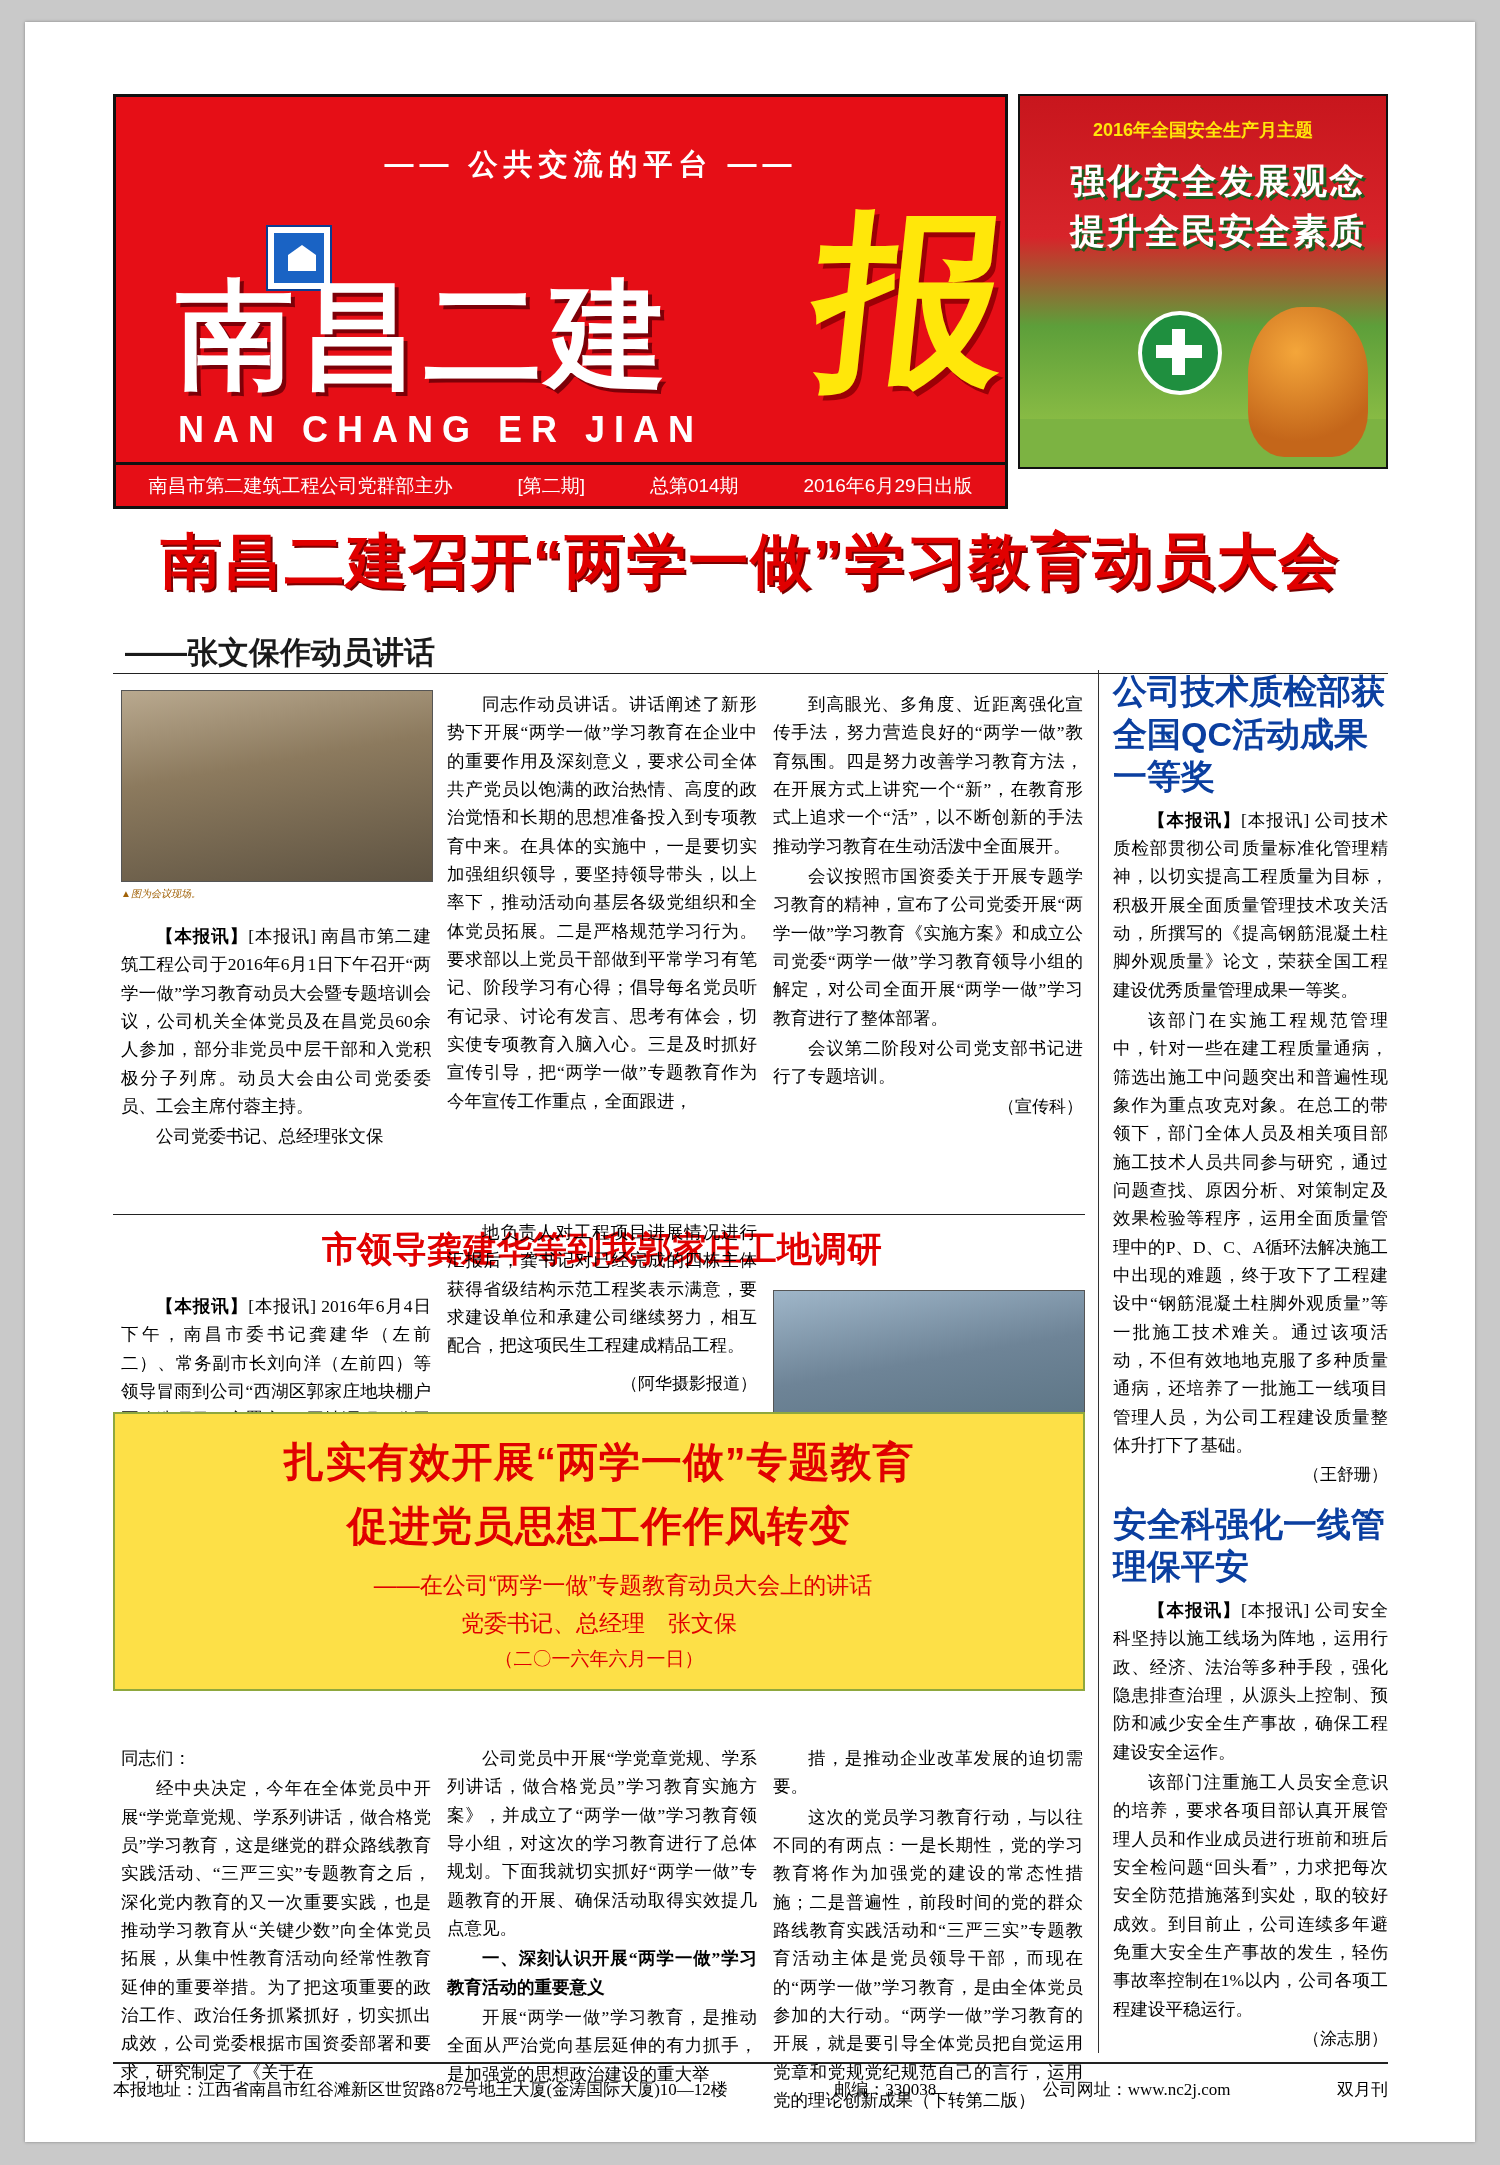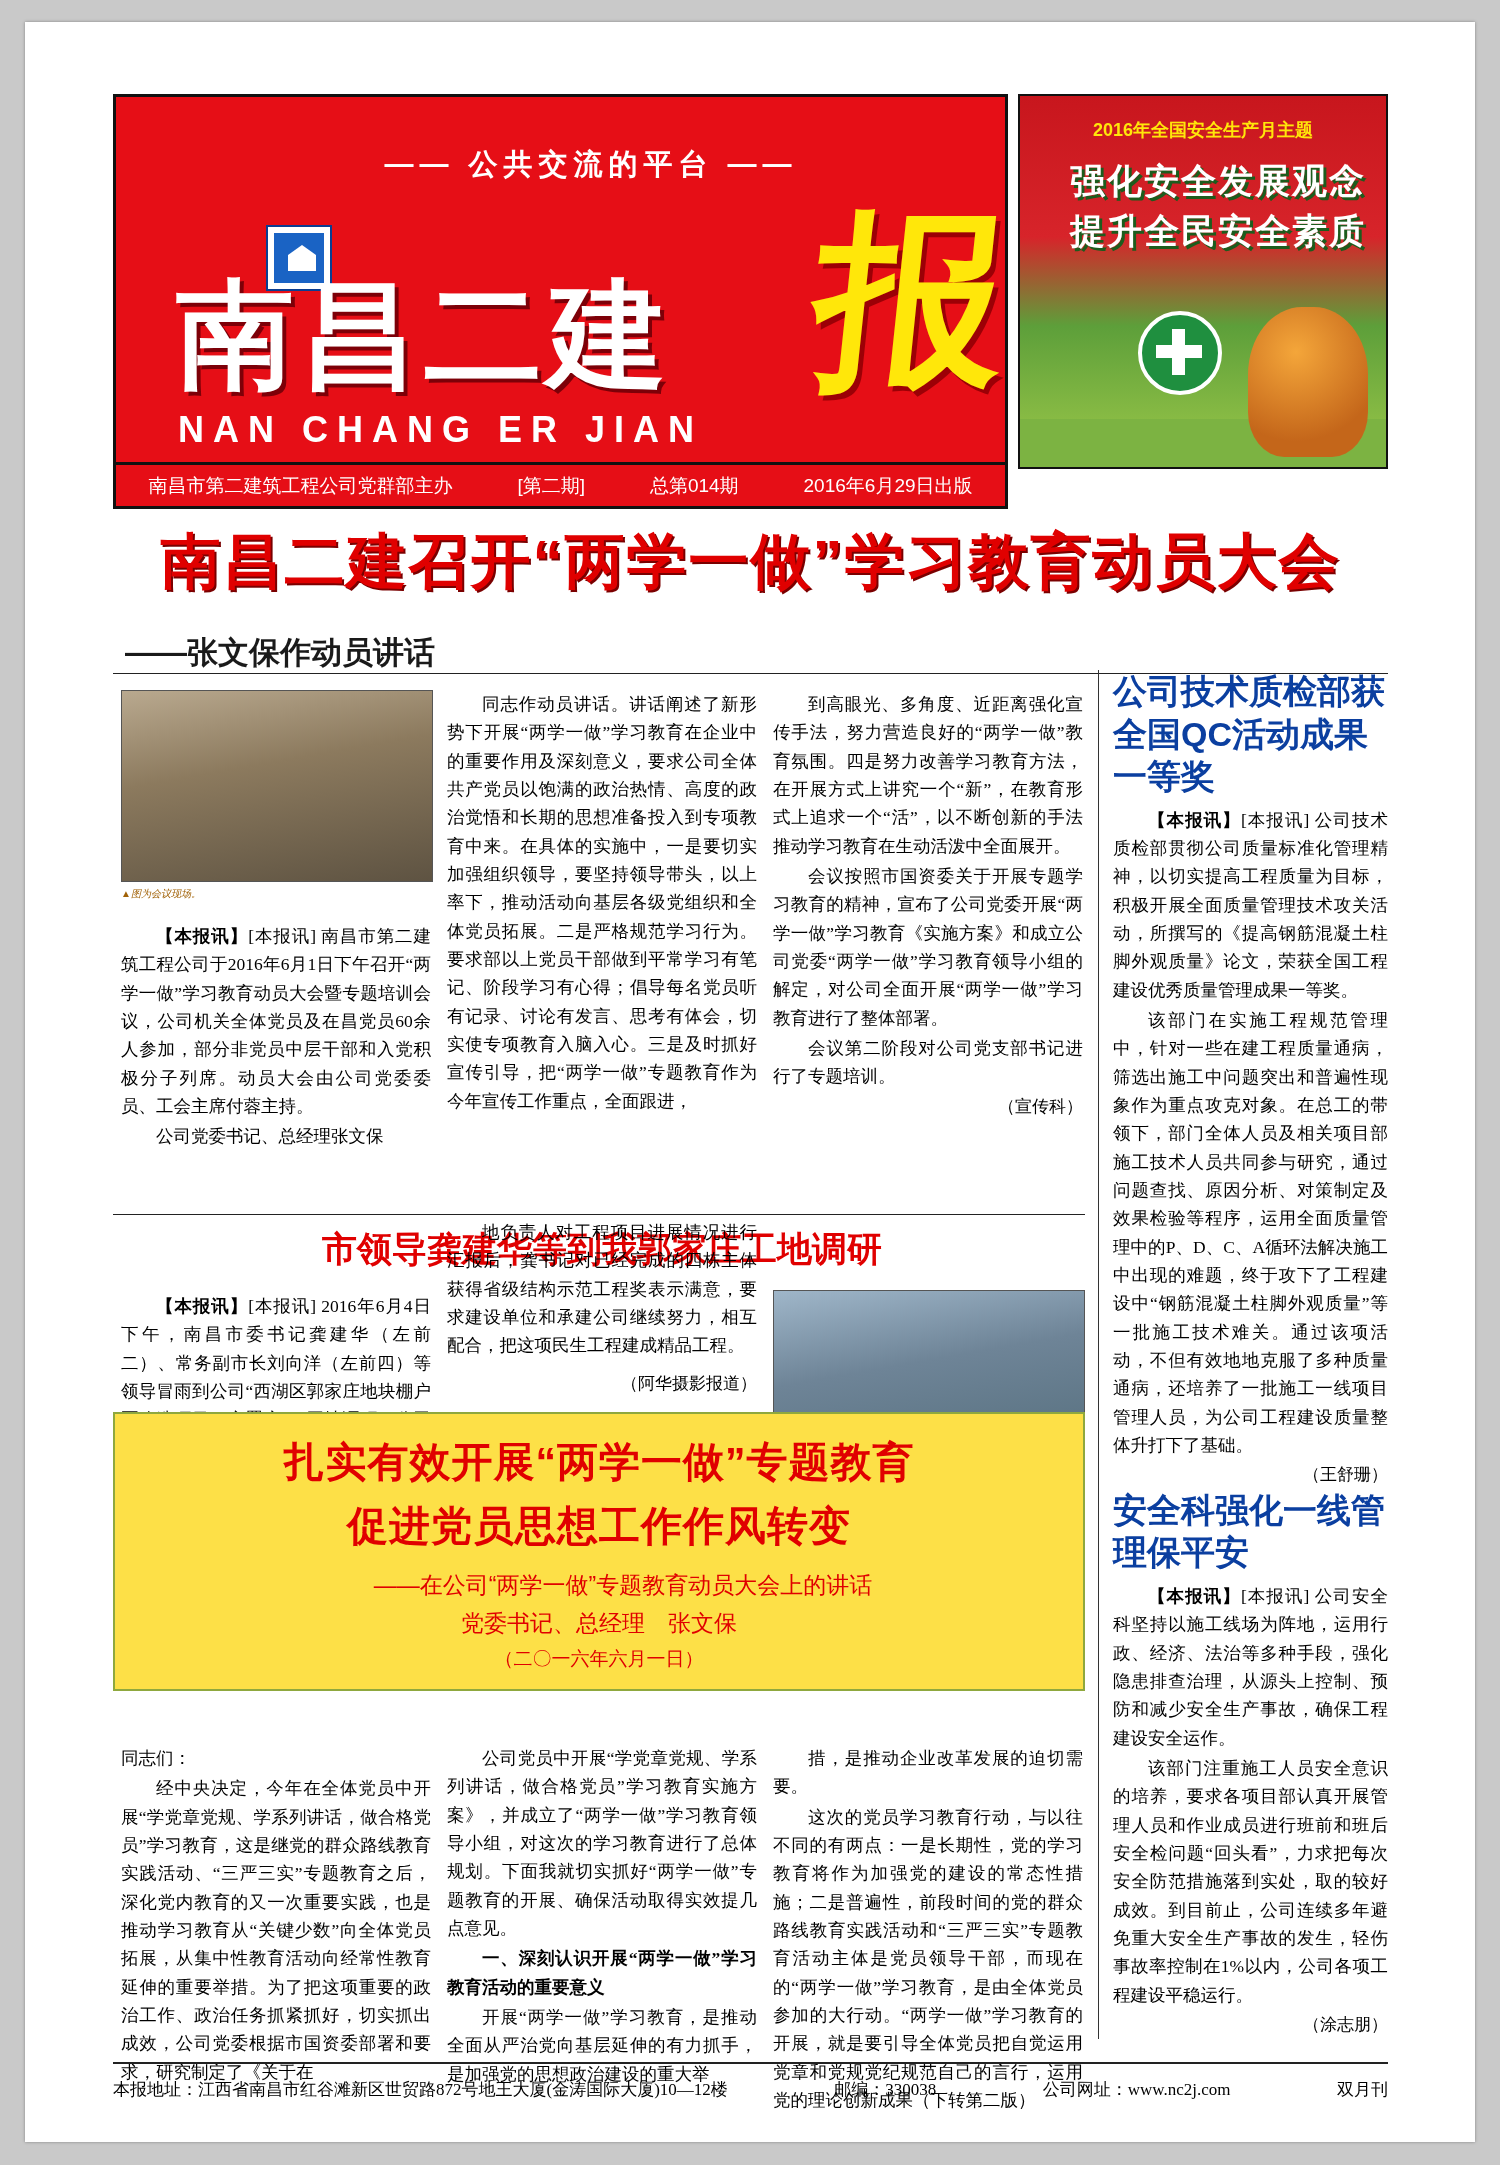--- a/index.html
+++ b/index.html
@@ -249,21 +249,21 @@
     <p>这次的党员学习教育行动，与以往不同的有两点：一是长期性，党的学习教育将作为加强党的建设的常态性措施；二是普遍性，前段时间的党的群众路线教育实践活动和“三严三实”专题教育活动主体是党员领导干部，而现在的“两学一做”学习教育，是由全体党员参加的大行动。“两学一做”学习教育的开展，就是要引导全体党员把自觉运用党章和党规党纪规范自己的言行，运用党的理论创新成果（下转第二版）</p>
   </div>
 
   <div class="rightcol">
     <div class="sec-title-blue">公司技术质检部获全国QC活动成果一等奖</div>
     <div class="col" style="position:relative;left:0;top:0;width:100%;margin-top:8px;">
       <p><span class="tag">【本报讯】</span><span>[本报讯] 公司技术质检部贯彻公司质量标准化管理精神，以切实提高工程质量为目标，积极开展全面质量管理技术攻关活动，所撰写的《提高钢筋混凝土柱脚外观质量》论文，荣获全国工程建设优秀质量管理成果一等奖。</span></p>
       <p>该部门在实施工程规范管理中，针对一些在建工程质量通病，筛选出施工中问题突出和普遍性现象作为重点攻克对象。在总工的带领下，部门全体人员及相关项目部施工技术人员共同参与研究，通过问题查找、原因分析、对策制定及效果检验等程序，运用全面质量管理中的P、D、C、A循环法解决施工中出现的难题，终于攻下了工程建设中“钢筋混凝土柱脚外观质量”等一批施工技术难关。通过该项活动，不但有效地地克服了多种质量通病，还培养了一批施工一线项目管理人员，为公司工程建设质量整体升打下了基础。</p>
       <div class="byline">（王舒珊）</div>
     </div>
-    <div class="sec-title-blue" style="">安全科强化一线管理保平安</div>
+    <div class="sec-title-blue" style="margin-top:14px;">安全科强化一线管理保平安</div>
     <div class="col" style="position:relative;left:0;top:0;width:100%;margin-top:8px;">
       <p><span class="tag">【本报讯】</span><span>[本报讯] 公司安全科坚持以施工线场为阵地，运用行政、经济、法治等多种手段，强化隐患排查治理，从源头上控制、预防和减少安全生产事故，确保工程建设安全运作。</span></p>
       <p>该部门注重施工人员安全意识的培养，要求各项目部认真开展管理人员和作业成员进行班前和班后安全检问题“回头看”，力求把每次安全防范措施落到实处，取的较好成效。到目前止，公司连续多年避免重大安全生产事故的发生，轻伤事故率控制在1%以内，公司各项工程建设平稳运行。</p>
       <div class="byline">（涂志朋）</div>
     </div>
   </div>
 
   <div class="footline"></div>
   <div class="footer">
     <span>本报地址：江西省南昌市红谷滩新区世贸路872号地王大厦(金涛国际大厦)10—12楼</span>

